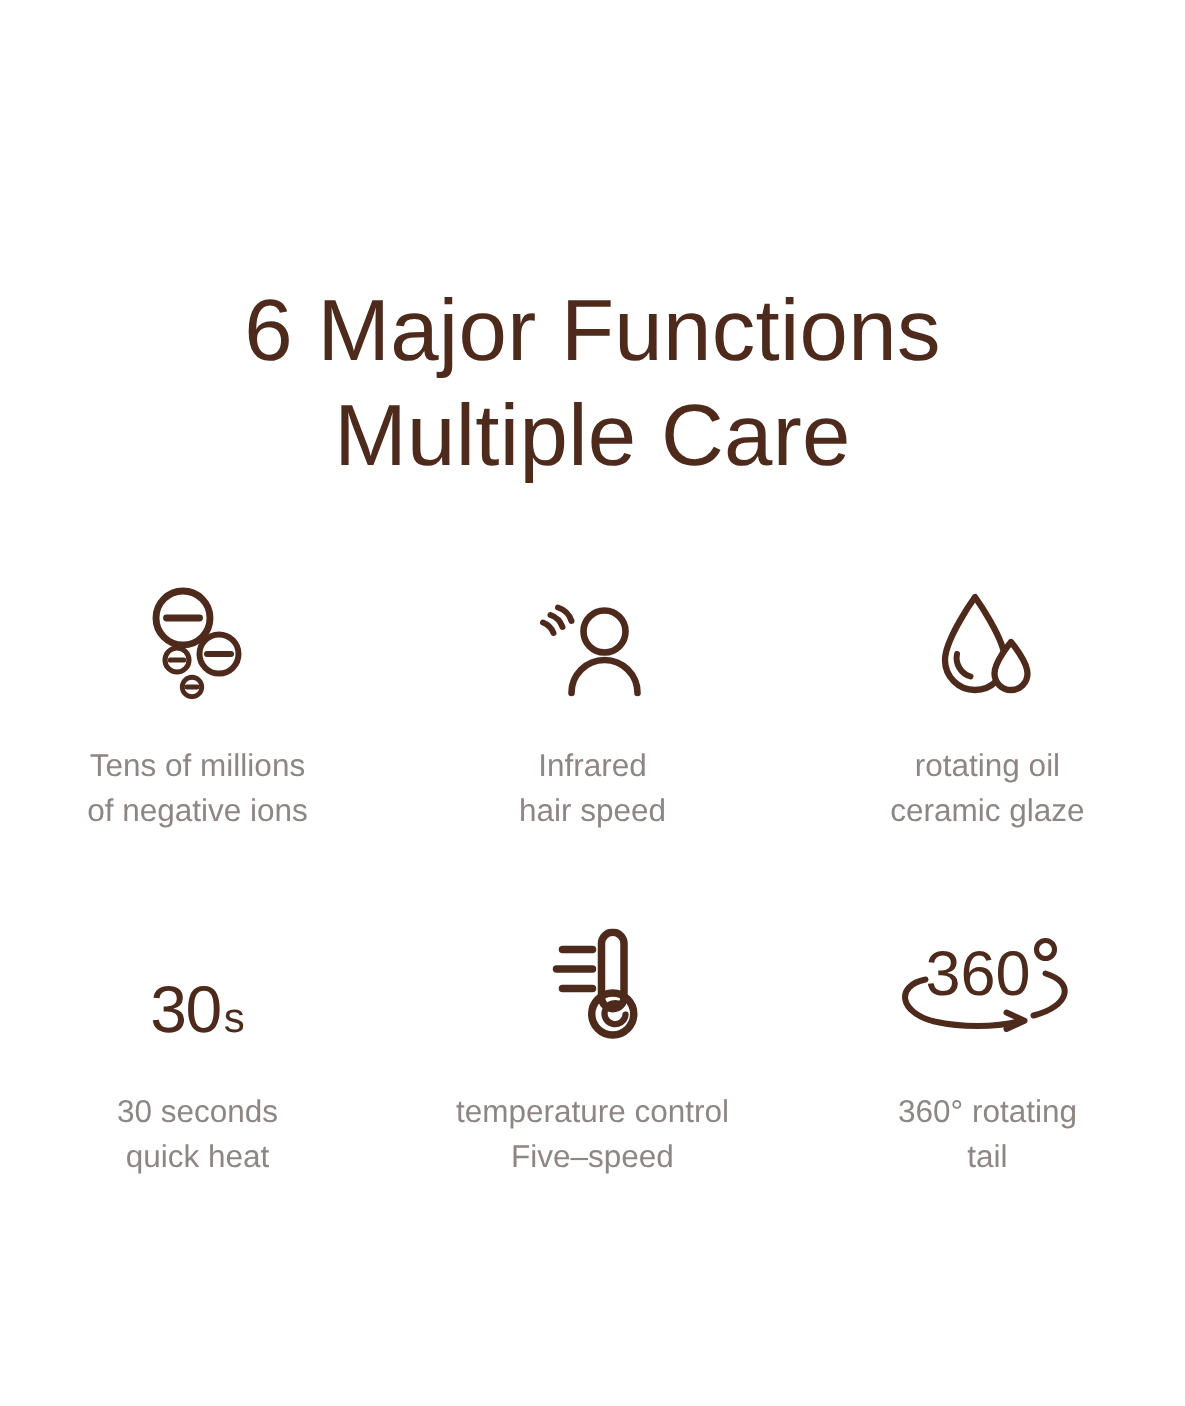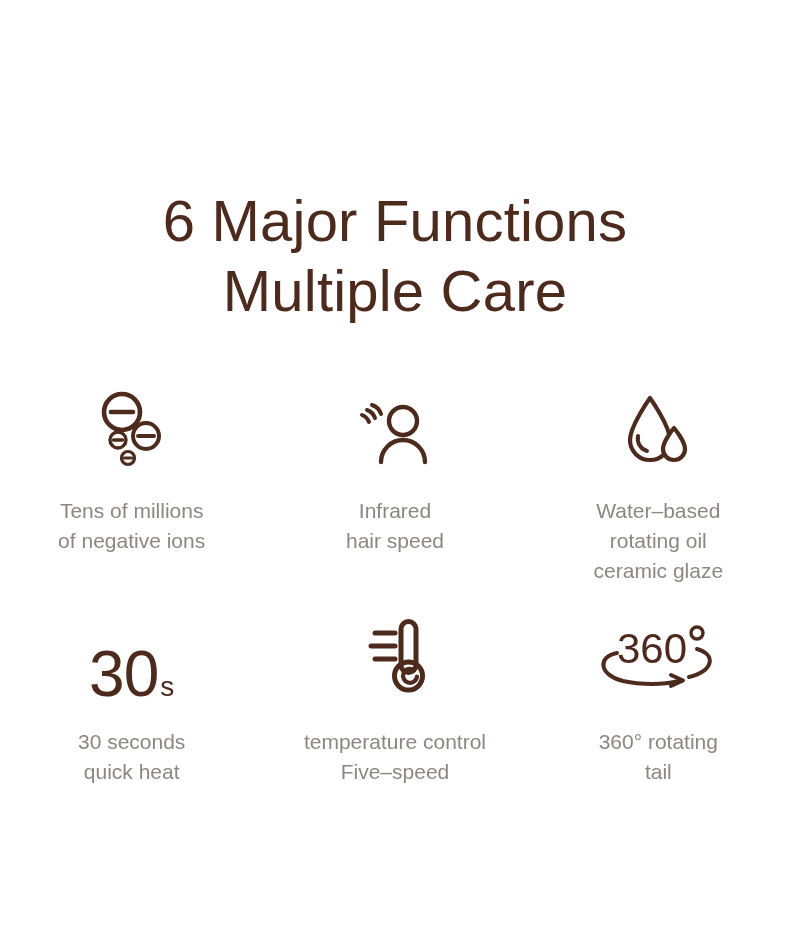--- a/index.html
+++ b/index.html
@@ -91,21 +91,21 @@
   
   .text-icon {
     color: #4d2a1b;
     font-weight: 400;
     line-height: 1;
     display: flex;
     align-items: baseline;
     justify-content: center;
   }
   .ti-30 {
-    font-size: 64px;
+    font-size: 44px;
     letter-spacing: -1px;
     margin-top: 32px;
   }
   .ti-s {
     font-size: 28px;
     margin-left: 2px;
   }
   svg { display: block; }
 </style>
 </head>
@@ -159,21 +159,20 @@
 
       <div class="cell">
         <div class="icon-slot">
           <svg width="84" height="84" viewBox="0 0 84 84" fill="none" stroke="#4d2a1b" stroke-linecap="round" stroke-linejoin="round">
             <path d="M34 10 C34 10 14 38 14 52 a20 20 0 0 0 40 0 C54 38 34 10 34 10 Z" stroke-width="4.2"></path>
             <path d="M22 48 a13 13 0 0 0 9 15" stroke-width="4"></path>
             <path d="M58 40 C58 40 47 53 47 61 a11 11 0 0 0 22 0 C69 53 58 40 58 40 Z" stroke-width="4.2" fill="#ffffff"></path>
           </svg>
         </div>
         <div class="caption">
-          <span class="cline">Water–based</span>
           <span class="cline">rotating oil</span>
           <span class="cline">ceramic glaze</span>
         </div>
       </div>
 
     </div>
 
     <div class="row row-bottom">
 
       <div class="cell">

